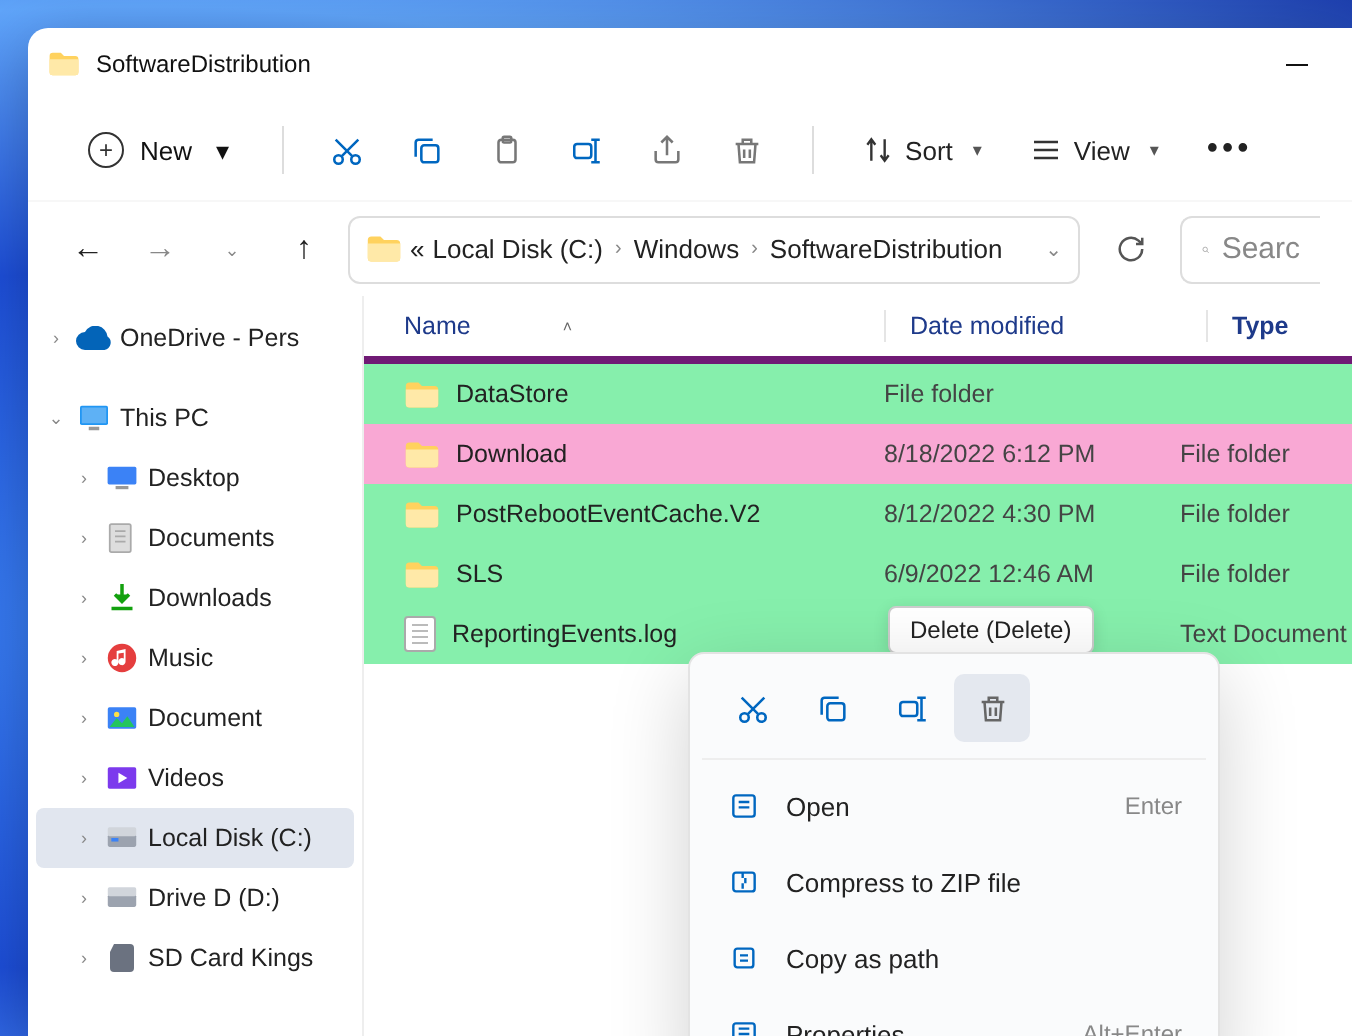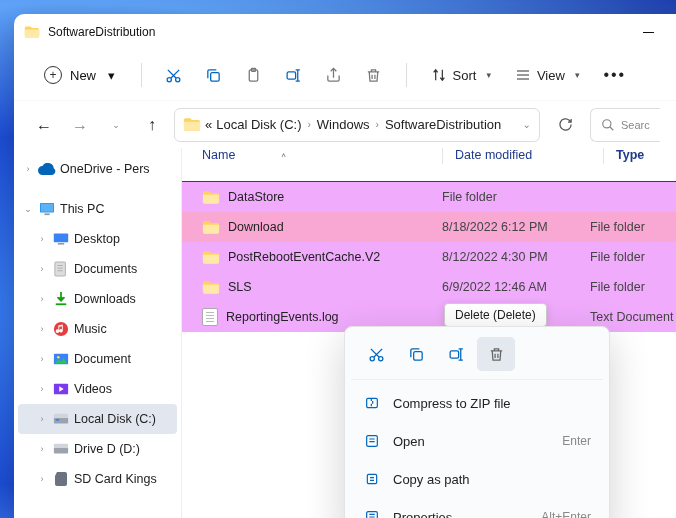--- a/index.html
+++ b/index.html
@@ -27,41 +27,41 @@
 
   .navrow { display:flex; align-items:center; height:48px; padding:0 16px; gap:8px; border-top:1px solid rgba(0,0,0,.03); }
   .navarrow { width:28px; height:28px; display:flex; align-items:center; justify-content:center; color:#888; font-size:16px; }
   .navarrow.enabled { color:#222; }
   .addr { flex:1; display:flex; align-items:center; gap:4px; height:34px; border:1px solid #ddd; border-radius:6px; padding:0 8px; font-size:13px; color:#222; max-width:400px; }
   .addr .f-icon { width:18px; height:15px; }
   .addr .sep { color:#888; font-size:10px; margin:0 2px; }
   .addr .crumb { white-space:nowrap; }
   .addr-right { margin-left:auto; display:flex; gap:4px; color:#888; }
   .refresh-box { width:34px; height:34px; display:flex; align-items:center; justify-content:center; color:#555; }
-  .search-box { display:flex; align-items:center; gap:6px; height:34px; border:1px solid #ddd; border-right:none; border-radius:6px 0 0 6px; padding:0 10px; color:#888; font-size:11px; flex:1; max-width:70px; }
+  .search-box { display:flex; align-items:center; gap:6px; height:34px; border:1px solid #ddd; border-right:none; border-radius:6px 0 0 6px; padding:0 10px; color:#888; font-size:15px; flex:1; max-width:70px; }
 
   .content { display:flex; height:calc(100% - 134px); }
   .sidebar { width:168px; padding:6px 4px; overflow:hidden; border-right:1px solid #eee; }
   .side-item { display:flex; align-items:center; gap:4px; height:30px; padding:0 6px; font-size:12.5px; color:#222; border-radius:4px; white-space:nowrap; }
   .side-item.l1 { padding-left:4px; }
   .side-item.l2 { padding-left:18px; }
   .side-item.sel { background:#e1e6ef; }
   .sc { width:12px; display:flex; justify-content:center; color:#888; font-size:9px; }
   .sicon { width:18px; height:16px; display:flex; align-items:center; justify-content:center; }
   .sgap { height:10px; }
 
   .filepane { flex:1; position:relative; }
-  .headers { display:flex; height:34px; align-items:flex-start; font-size:12.5px; color:#1e3a8a; padding-left:20px; border-bottom:1px solid #701a75; }
+  .headers { display:flex; height:34px; align-items:center; font-size:12.5px; color:#1e3a8a; padding-left:20px; border-bottom:4px solid #701a75; }
   .headers .col { display:flex; align-items:center; gap:6px; }
   .col-name { width:240px; } .col-date { width:148px; } .col-type { flex:1;font-weight:bold; }
   .sort-caret { font-size:8px; color:#666; margin-left:40px; }
   .colsep { width:1px; height:16px; background:#e5e5e5; margin-right:12px; }
 
   .row { display:flex; align-items:center; height:30px; padding-left:20px; font-size:12.5px; color:#222; }
-  .row.sel { background:#f0abfc; }
+  .row.sel { background:#86efac; }
   .row.alt { background:#f2f4f8; }
   .row .fname { width:240px; display:flex; align-items:center; gap:8px; }
   .row .fdate { width:148px; color:#444; } .row .ftype { flex:1; color:#444; }
   .f-icon-sm { width:18px; height:15px; }
   .log-icon { width:16px; height:18px; border:1px solid #aaa; border-radius:2px; background:linear-gradient(#fff,#fff); position:relative; }
   .log-icon::before { content:''; position:absolute; left:3px; top:3px; right:3px; height:1px; background:#bbb; box-shadow:0 3px 0 #bbb,0 6px 0 #bbb,0 9px 0 #bbb; }
 
   .tooltip { position:absolute; top:303px; left:444px; background:#fff; border:1px solid #ccc; border-radius:4px; padding:4px 10px; font-size:12px; color:#222; box-shadow:0 2px 8px rgba(0,0,0,.12); }
 
   .ctx { position:absolute; top:326px; left:344px; width:266px; background:#fafbfc; border:1px solid #e3e3e3; border-radius:8px; box-shadow:0 12px 40px rgba(0,0,0,.18); padding:6px; }
@@ -399,35 +399,35 @@
       </div>
     <div class="ctx-ibtn hover">
         <svg width="17" height="17" viewBox="0 0 24 24" fill="none" stroke="currentColor" stroke-width="1.8">
           <path d="M4 7h16M9 7V4h6v3M6 7l1 13h10l1-13M10 11v6M14 11v6"></path>
         </svg>
       </div>
   </div>
   <div class="ctx-item">
       <span class="ci">
         <svg width="16" height="16" viewBox="0 0 24 24" fill="none" stroke="currentColor" stroke-width="1.8">
-          <rect x="4" y="5" width="16" height="14" rx="2"></rect>
-          <path d="M11 5v4M13 9v4M11 13v4"></path>
+          <rect x="4" y="4" width="16" height="16" rx="2"></rect>
+          <path d="M8 9h8M8 13h8"></path>
         </svg>
       </span>
-      <span>Compress to ZIP file</span>
+      <span>Open</span>
+      <span class="shortcut">Enter</span>
     </div>
   <div class="ctx-item">
       <span class="ci">
         <svg width="16" height="16" viewBox="0 0 24 24" fill="none" stroke="currentColor" stroke-width="1.8">
-          <rect x="4" y="4" width="16" height="16" rx="2"></rect>
-          <path d="M8 9h8M8 13h8"></path>
+          <rect x="4" y="5" width="16" height="14" rx="2"></rect>
+          <path d="M11 5v4M13 9v4M11 13v4"></path>
         </svg>
       </span>
-      <span>Open</span>
-      <span class="shortcut">Enter</span>
+      <span>Compress to ZIP file</span>
     </div>
   <div class="ctx-item">
       <span class="ci">
         <svg width="16" height="16" viewBox="0 0 24 24" fill="none" stroke="currentColor" stroke-width="1.8">
           <rect x="5" y="5" width="14" height="14" rx="2"></rect>
           <path d="M9 10h6M9 14h6"></path>
         </svg>
       </span>
       <span>Copy as path</span>
     </div>

